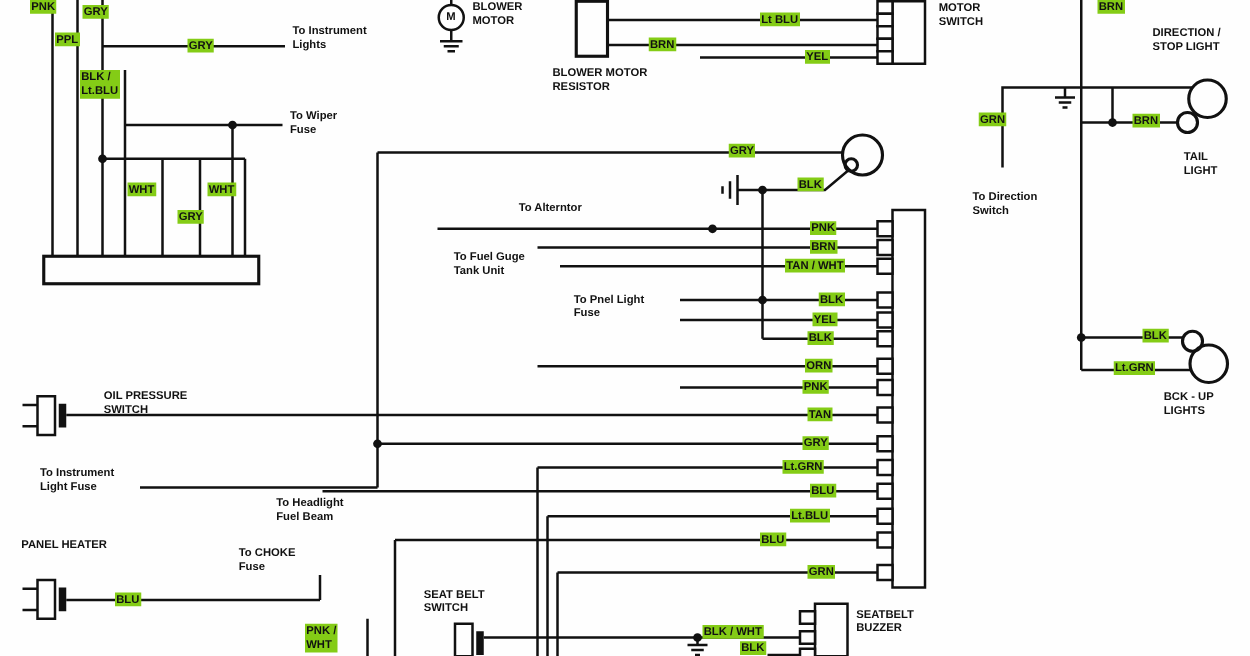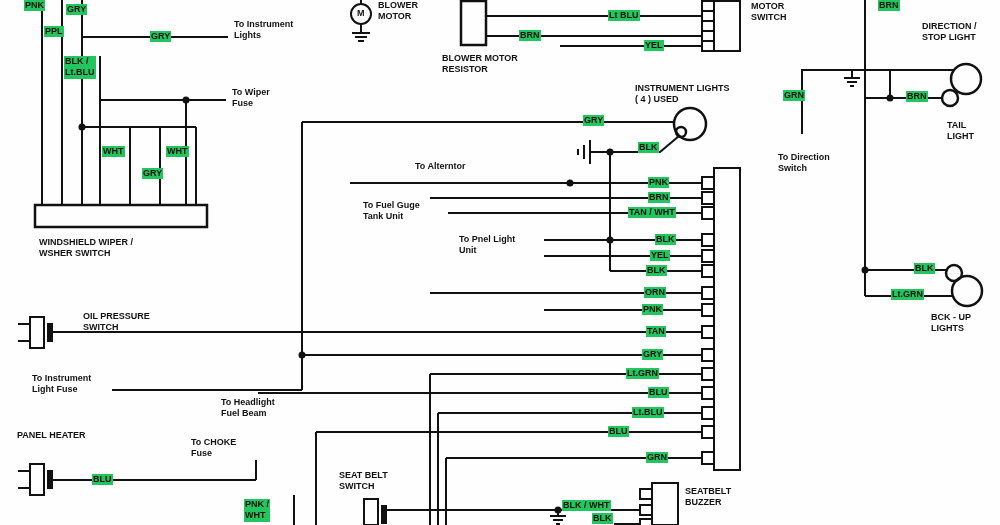--- a/index.html
+++ b/index.html
@@ -1,20 +1,20 @@
 <!DOCTYPE html>
 <html><head>
 <meta charset="utf-8">
 <style>
   html,body{margin:0;padding:0;background:#fff;}
   #diagram{position:relative;width:1000px;height:525px;background:#fefefe;overflow:hidden;
            font-family:"Liberation Sans",sans-serif;}
   #wires-svg{position:absolute;left:0;top:0;}
   .lbl{position:absolute;font-weight:bold;font-size:9px;line-height:1.25;color:#111;
-       white-space:pre-line;background:#22c55e;padding:0 1px;}
+       white-space:pre-line;background:#84cc16;padding:0 1px;}
   .nobg{background:transparent;}
 </style>
 </head>
 <body>
 
 <div id="diagram">
 
   <svg id="wires-svg" width="1000" height="525" viewBox="0 0 1000 525">
     <g stroke="#111" stroke-width="2" fill="none">
 
@@ -119,22 +119,20 @@
   <div class="lbl" style="left:150px;top:31px">GRY</div>
   <div class="lbl nobg" style="left:233px;top:19px">To Instrument
 Lights</div>
   <div class="lbl" style="left:64px;top:56px">BLK /
 Lt.BLU</div>
   <div class="lbl nobg" style="left:231px;top:87px">To Wiper
 Fuse</div>
   <div class="lbl" style="left:102px;top:146px">WHT</div>
   <div class="lbl" style="left:166px;top:146px">WHT</div>
   <div class="lbl" style="left:142px;top:168px">GRY</div>
-  <div class="lbl nobg" style="left:38px;top:237px">WINDSHIELD WIPER /
-WSHER SWITCH</div>
 
   <div class="lbl nobg" style="left:356px;top:8px">M</div>
   <div class="lbl nobg" style="left:377px;top:0">BLOWER
 MOTOR</div>
   <div class="lbl nobg" style="left:441px;top:53px">BLOWER MOTOR
 RESISTOR</div>
   <div class="lbl" style="left:519px;top:30px">BRN</div>
   <div class="lbl" style="left:608px;top:10px">Lt BLU</div>
   <div class="lbl" style="left:644px;top:40px">YEL</div>
   <div class="lbl nobg" style="left:750px;top:1px">MOTOR
@@ -147,29 +145,27 @@
   <div class="lbl" style="left:906px;top:91px">BRN</div>
   <div class="lbl nobg" style="left:946px;top:120px">TAIL
 LIGHT</div>
   <div class="lbl nobg" style="left:777px;top:152px">To Direction
 Switch</div>
   <div class="lbl" style="left:914px;top:263px">BLK</div>
   <div class="lbl" style="left:891px;top:289px">Lt.GRN</div>
   <div class="lbl nobg" style="left:930px;top:312px">BCK - UP
 LIGHTS</div>
 
-  <div class="lbl nobg" style="left:634px;top:83px">INSTRUMENT LIGHTS
-( 4 ) USED</div>
   <div class="lbl" style="left:583px;top:115px">GRY</div>
   <div class="lbl" style="left:638px;top:142px">BLK</div>
   <div class="lbl nobg" style="left:414px;top:161px">To Alterntor</div>
   <div class="lbl nobg" style="left:362px;top:200px">To Fuel Guge
 Tank Unit</div>
   <div class="lbl nobg" style="left:458px;top:234px">To Pnel Light
-Unit</div>
+Fuse</div>
 
   <div class="lbl" style="left:648px;top:177px">PNK</div>
   <div class="lbl" style="left:648px;top:192px">BRN</div>
   <div class="lbl" style="left:628px;top:207px">TAN / WHT</div>
   <div class="lbl" style="left:655px;top:234px">BLK</div>
   <div class="lbl" style="left:650px;top:250px">YEL</div>
   <div class="lbl" style="left:646px;top:265px">BLK</div>
   <div class="lbl" style="left:644px;top:287px">ORN</div>
   <div class="lbl" style="left:642px;top:304px">PNK</div>
   <div class="lbl" style="left:646px;top:326px">TAN</div>

